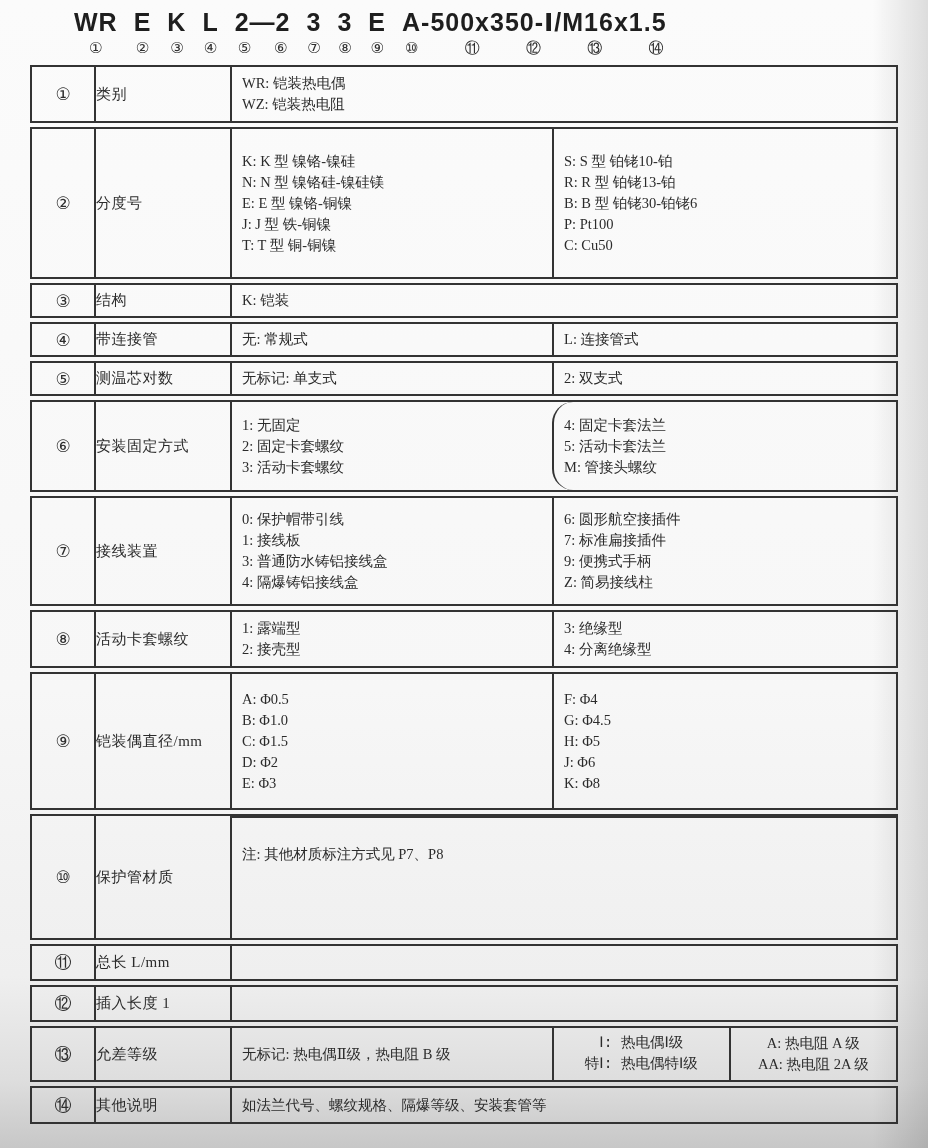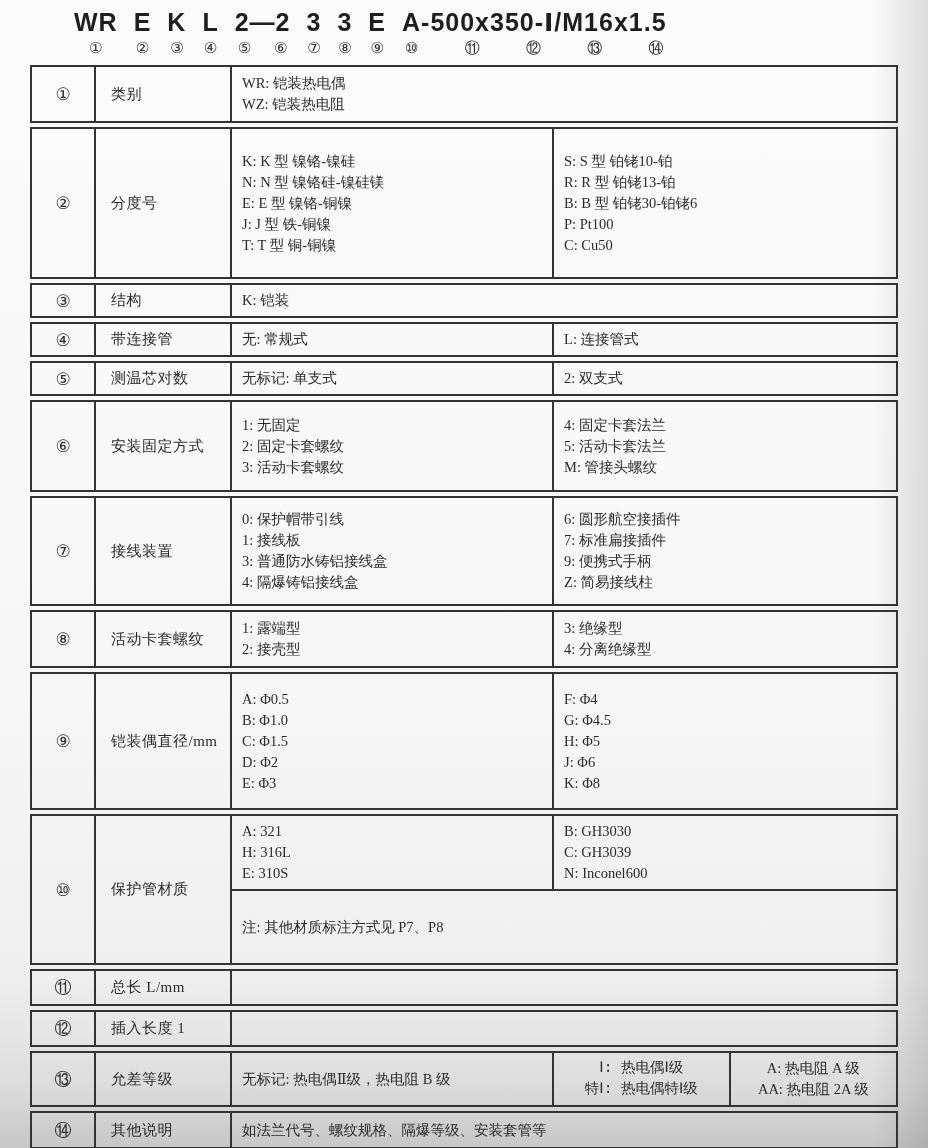--- a/index.html
+++ b/index.html
@@ -45,21 +45,21 @@
   .num-cell{
     flex:0 0 64px;width:64px;
     display:flex;align-items:center;justify-content:center;
     border-right:2px solid #333;
     font-family:"DejaVu Sans","Liberation Sans",sans-serif;
     font-size:17px;color:#2e2e2e;
   }
   .label-cell{
     flex:0 0 136px;width:136px;
     display:flex;align-items:center;
-    padding-left:15px;border-right:2px solid #333;
+    border-right:2px solid #333;
     font-size:15px;letter-spacing:0.5px;white-space:nowrap;
   }
   .value-area{flex:1;display:flex;flex-direction:column;min-width:0;}
   .cells-row{flex:1;display:flex;min-width:0;}
   .value-cell{
     display:flex;flex-direction:column;justify-content:center;
     padding:5px 10px;font-size:14.5px;line-height:21px;
     min-width:0;
   }
   .value-cell + .value-cell{border-left:2px solid #333;}
@@ -224,21 +224,21 @@
           <span>⑥</span>
         </div>
         <div class="cell label-cell">安装固定方式</div>
         <div class="value-area">
           <div class="cells-row">
             <div class="cell value-cell" style="width: 48.2%; flex: 0 0 48.2%;">
               <div class="line">1: 无固定</div>
               <div class="line">2: 固定卡套螺纹</div>
               <div class="line">3: 活动卡套螺纹</div>
             </div>
-            <div class="cell value-cell" style="width: 51.8%; flex: 0 0 51.8%;">
+            <div class="cell value-cell" style="width: 51.8%; flex: 0 0 51.8%; border-radius: 21px;">
               <div class="line">4: 固定卡套法兰</div>
               <div class="line">5: 活动卡套法兰</div>
               <div class="line">M: 管接头螺纹</div>
             </div>
           </div>
         </div>
       </div>
       <div class="row" style="min-height: 110px;">
         <div class="cell num-cell">
           <span>⑦</span>
@@ -302,32 +302,20 @@
             </div>
           </div>
         </div>
       </div>
       <div class="row" style="min-height: 126px;">
         <div class="cell num-cell">
           <span>⑩</span>
         </div>
         <div class="cell label-cell">保护管材质</div>
         <div class="value-area">
-          <div class="cells-row">
-            <div class="cell value-cell" style="width: 48.2%; flex: 0 0 48.2%;">
-              <div class="line">A: 321</div>
-              <div class="line">H: 316L</div>
-              <div class="line">E: 310S</div>
-            </div>
-            <div class="cell value-cell" style="width: 51.8%; flex: 0 0 51.8%;">
-              <div class="line">B: GH3030</div>
-              <div class="line">C: GH3039</div>
-              <div class="line">N: Inconel600</div>
-            </div>
-          </div>
           <div class="note-cell">注: 其他材质标注方式见 P7、P8</div>
         </div>
       </div>
       <div class="row" style="min-height: 37px;">
         <div class="cell num-cell">
           <span>⑪</span>
         </div>
         <div class="cell label-cell">总长 L/mm</div>
         <div class="value-area">
           <div class="cells-row">

